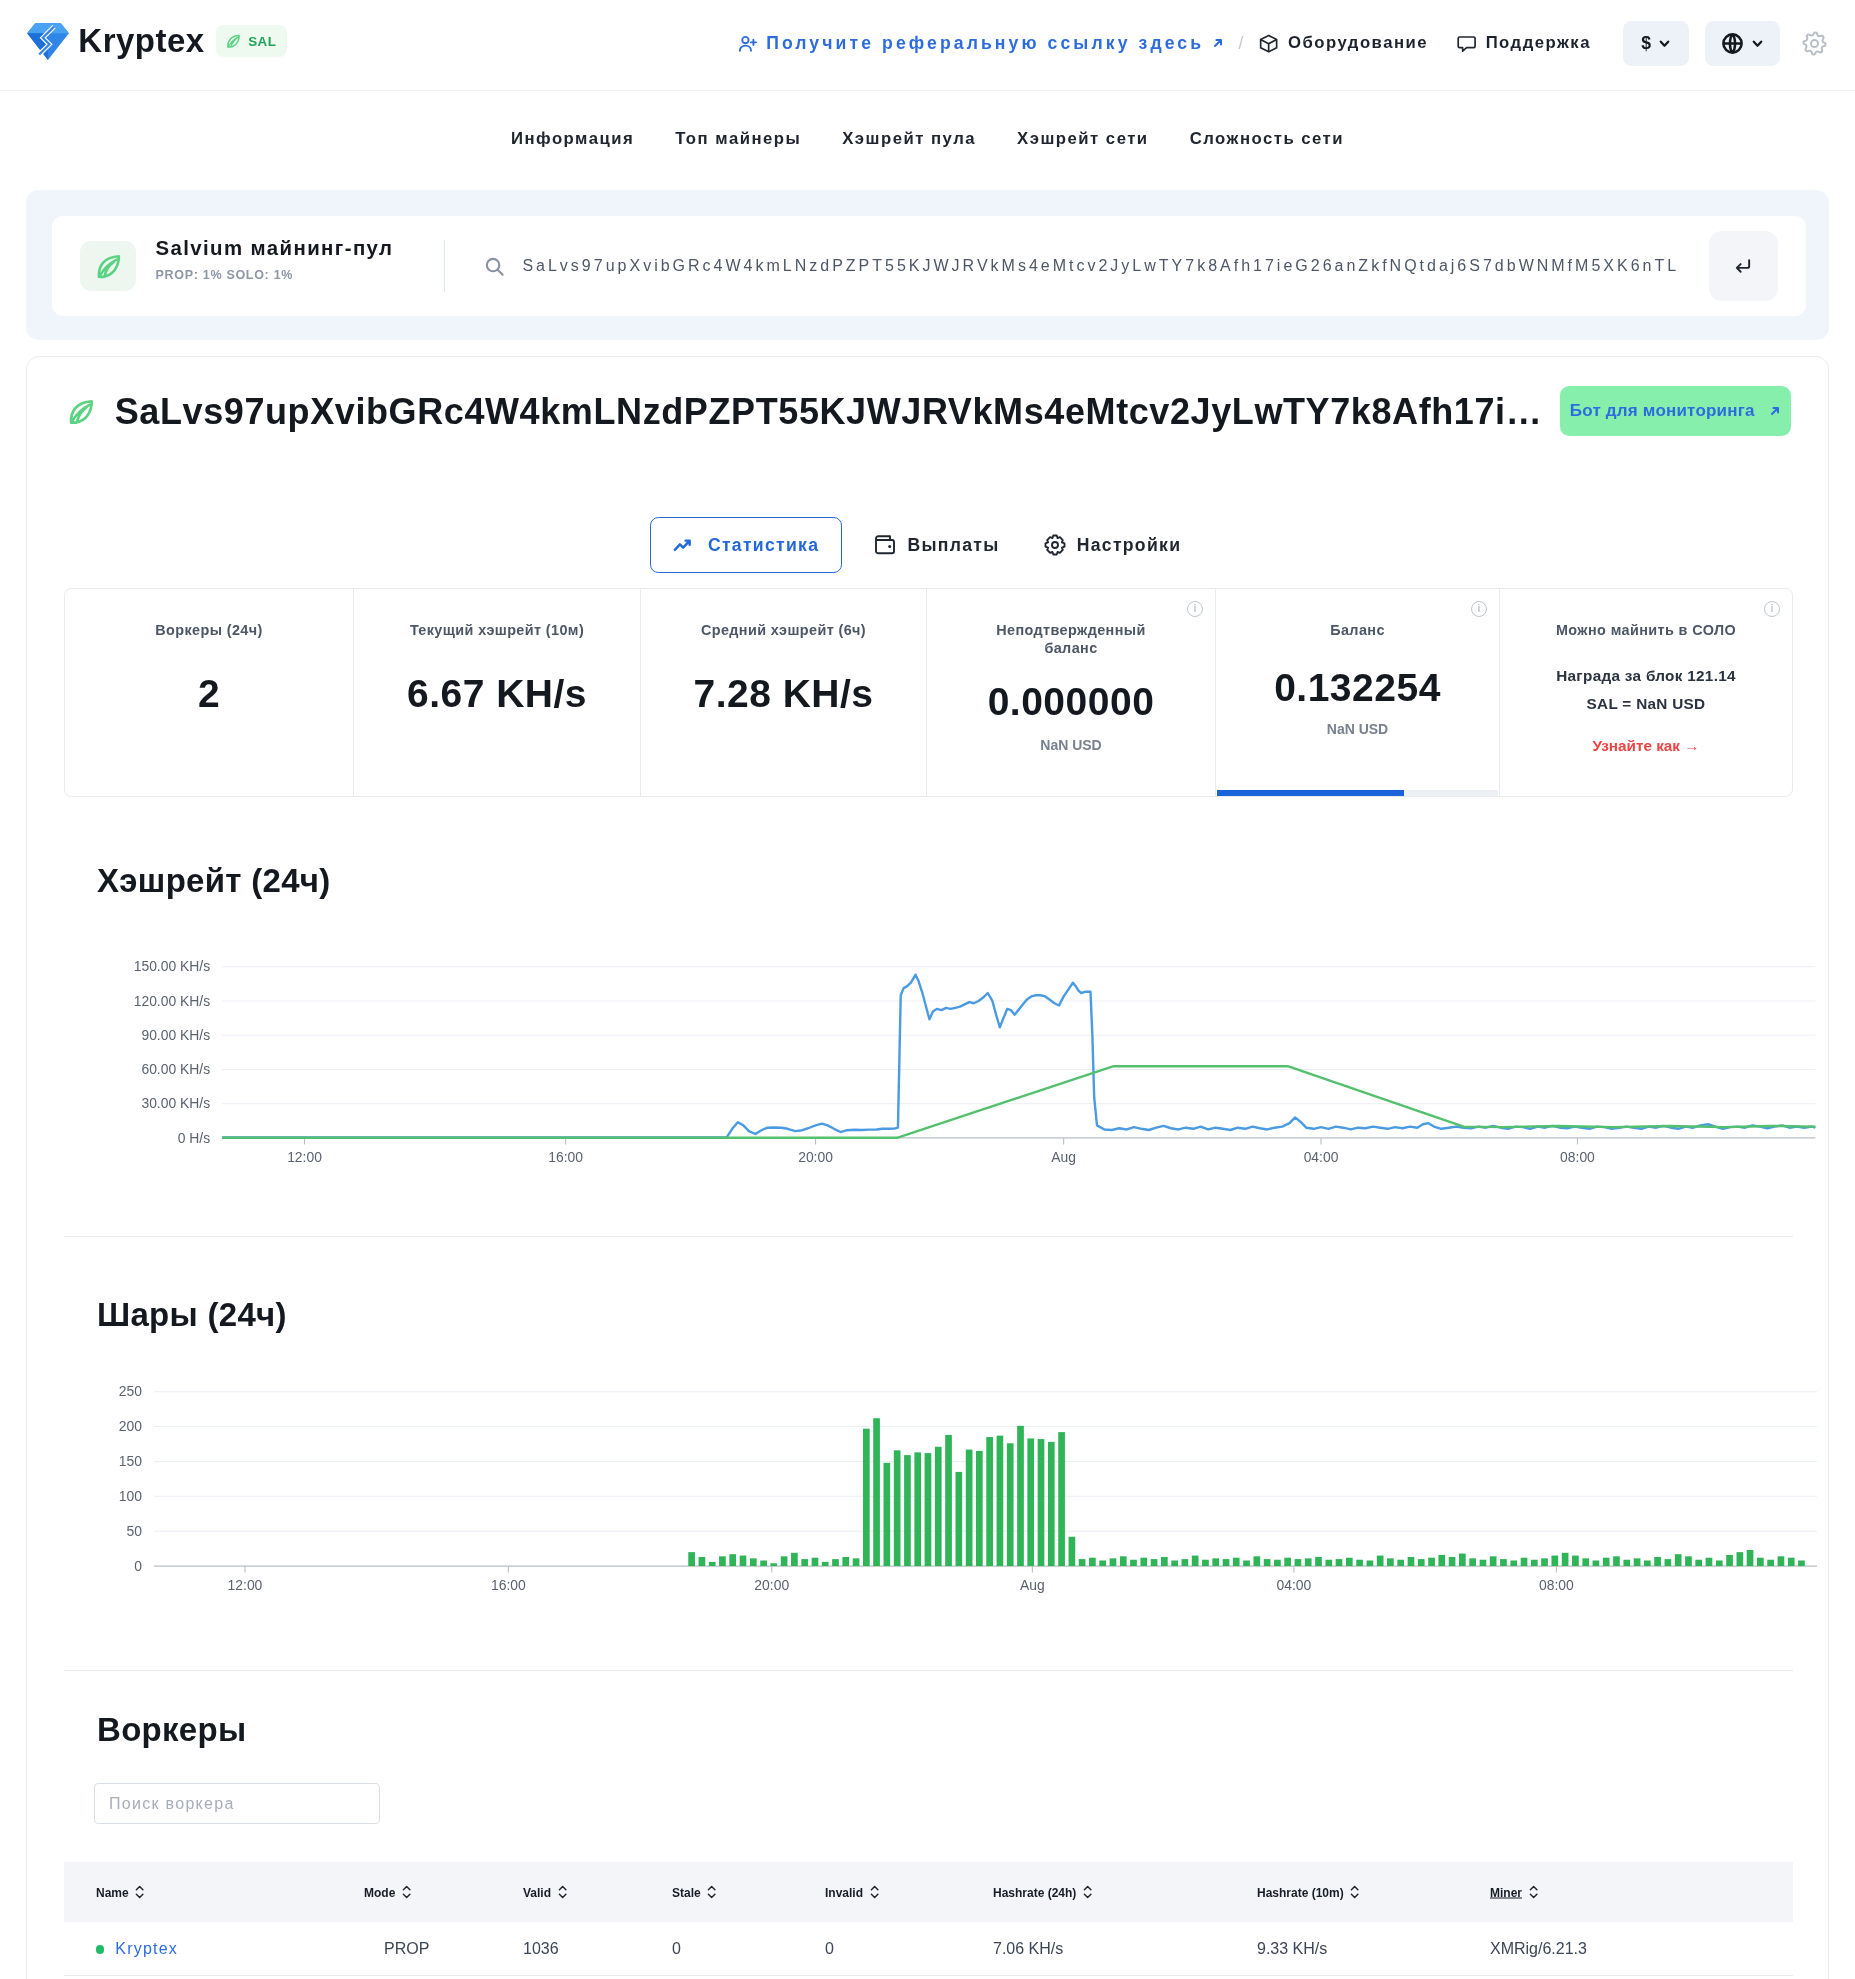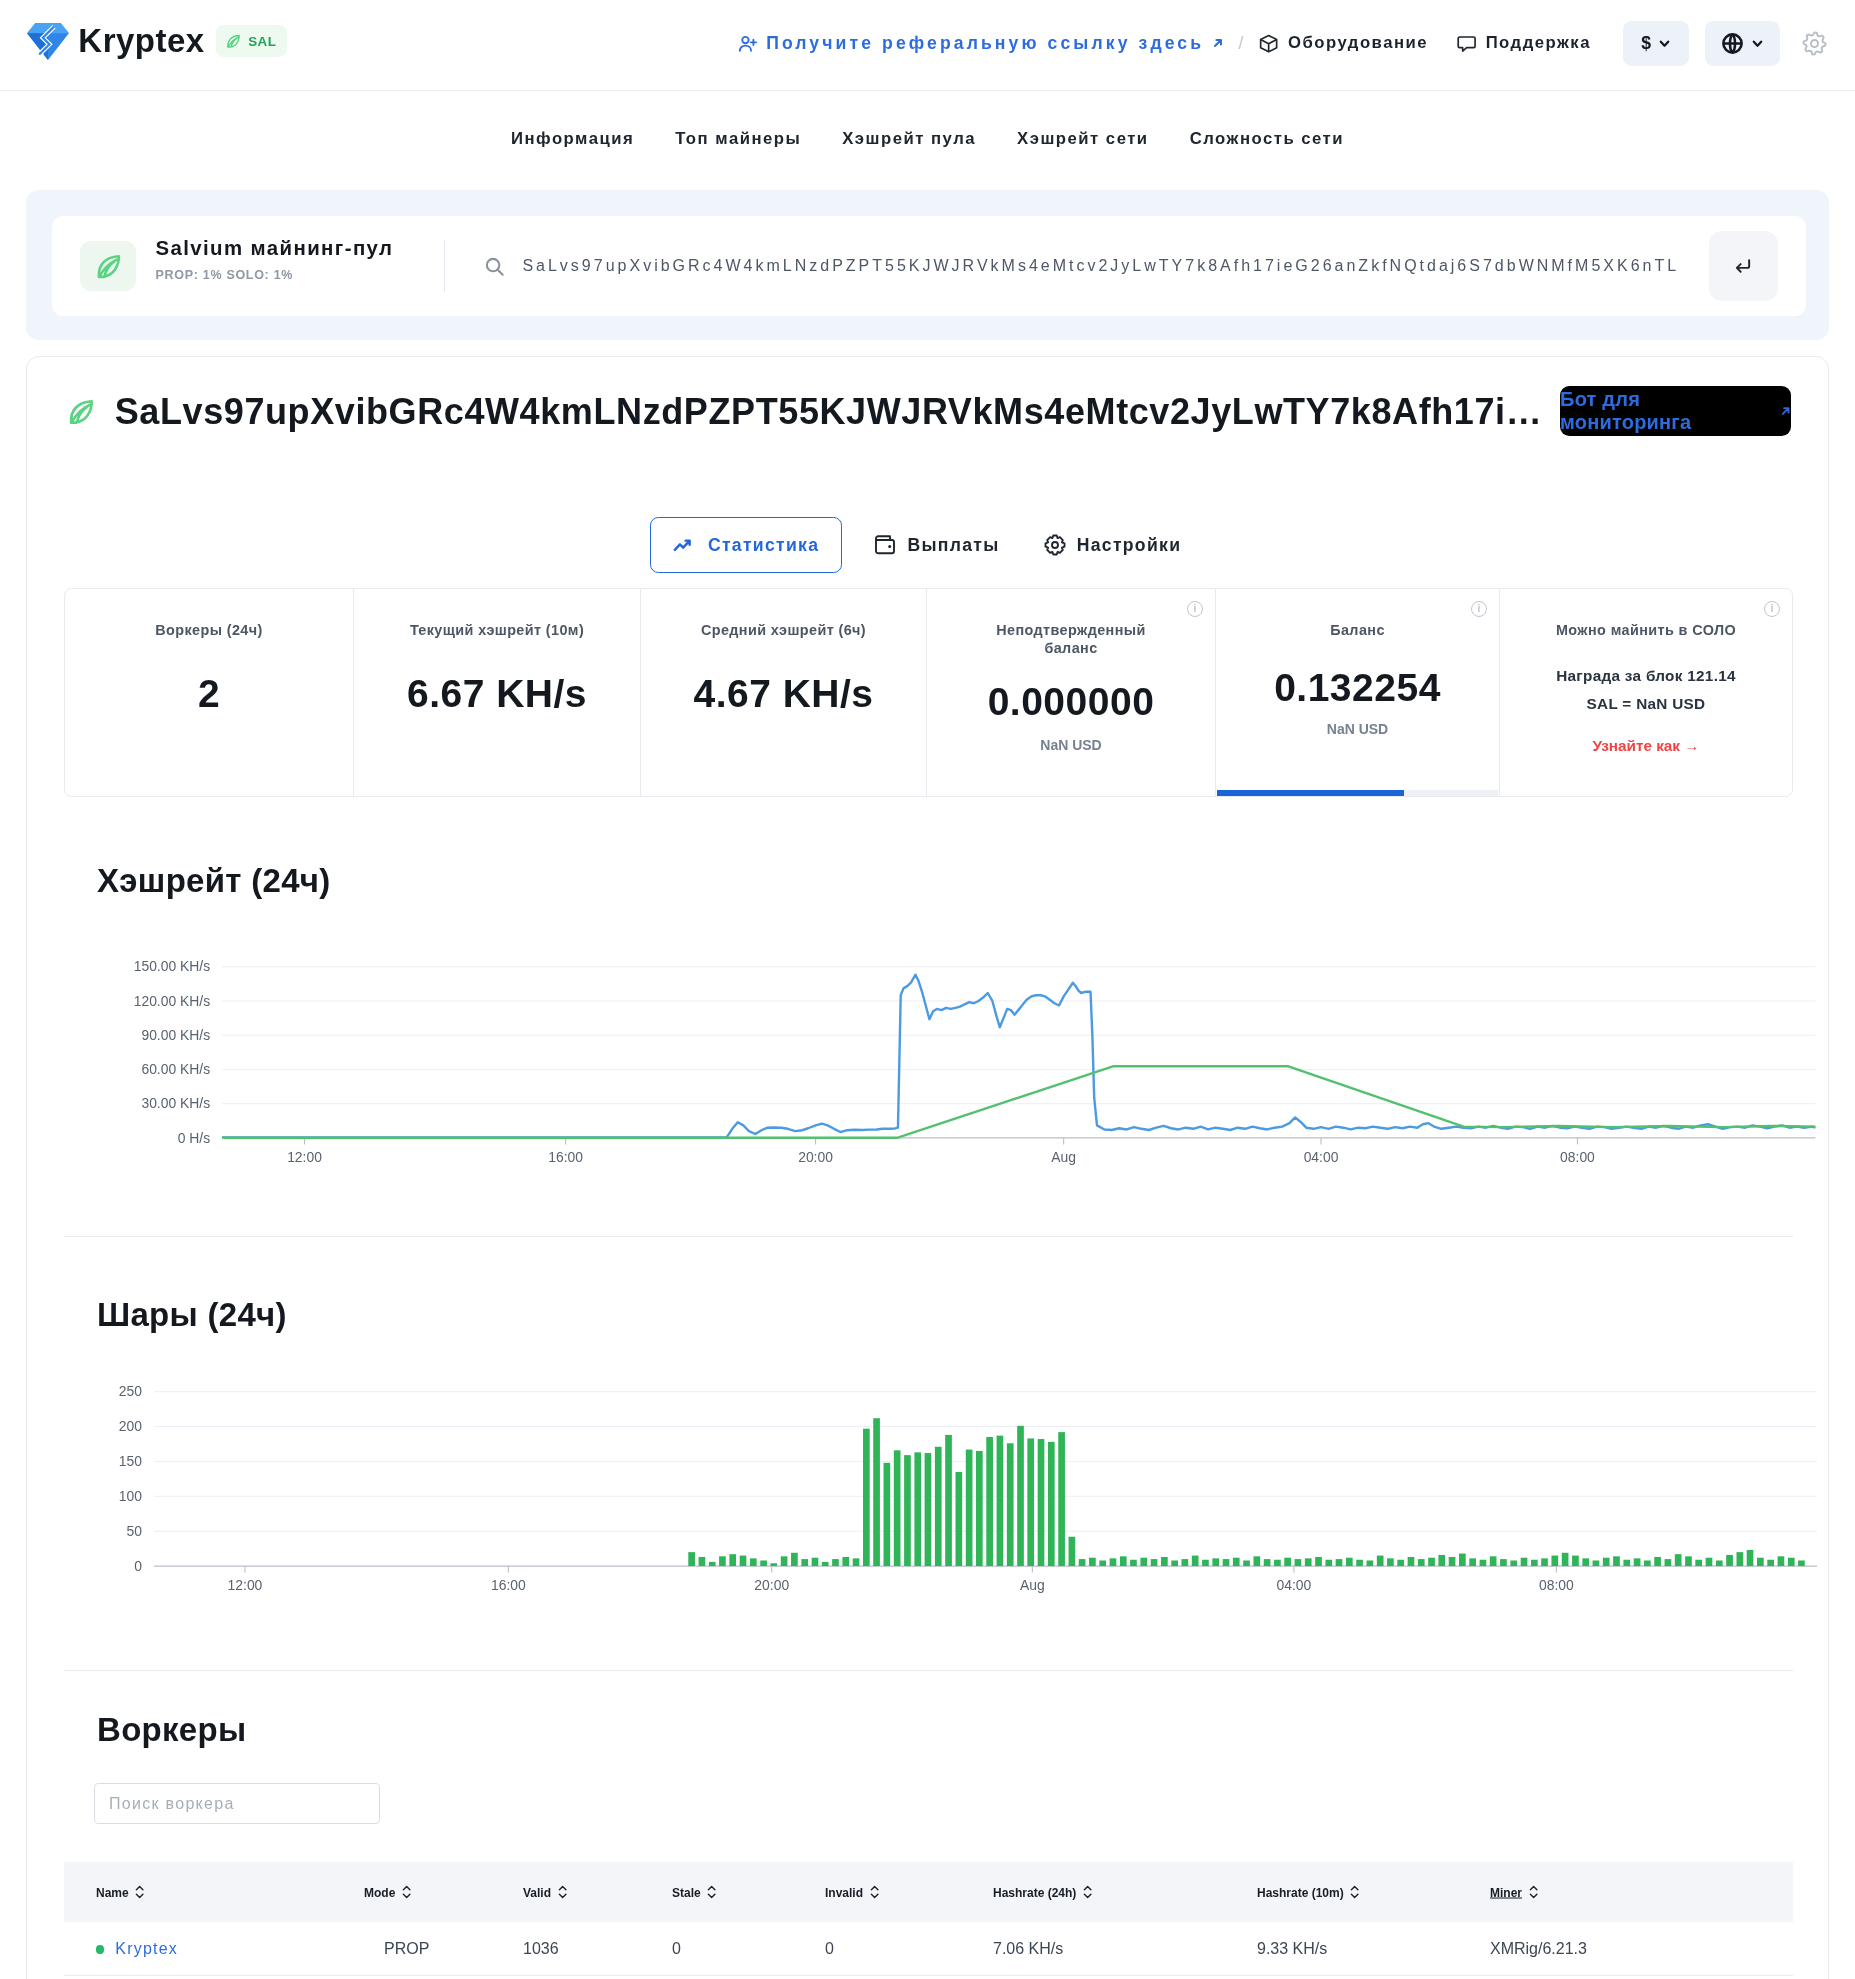--- a/index.html
+++ b/index.html
@@ -28,21 +28,21 @@
 #poolmeta .t1 { font-size:20.4px; font-weight:bold; color:#14181f; letter-spacing:1.4px; line-height:28px; }
 #poolmeta .t2 { font-size:12.5px; color:#8d97a5; font-weight:bold; margin-top:6.5px; letter-spacing:0.7px; }
 #vdiv { width:0.9px; height:52px; background:#e3e7ee; margin-left:0; }
 #addr { margin-left:39px; display:flex; align-items:center; gap:16px; flex:1; min-width:0; overflow:hidden; }
 #addr .txt { font-size:16px; color:#4d5766; letter-spacing:3px; white-space:nowrap; }
 #gobtn { width:69px; height:70px; background:#f3f5f8; border-radius:13px; margin-right:28px; display:flex; align-items:center; justify-content:center; font-size:20.4px; color:#20262f; }
 
 #card { top:356px; left:26px; width:1803px; height:1660px; border:0.9px solid #e8eaf0; border-radius:13px; background:#fff; }
 #title-row { top:29px; left:37px; width:1729px; height:52px; display:flex; align-items:center; }
 #title { font-size:36px; font-weight:bold; color:#14181f; letter-spacing:0.6px; white-space:nowrap; overflow:hidden; text-overflow:ellipsis; max-width:1436px; margin-left:16.7px; }
-#botbtn { position:absolute; right:1.9px; top:0; height:50px; width:231px; background:#000000; border-radius:9.3px; display:flex; align-items:center; gap:7.4px; color:#2d6cdf; font-size:20px; font-weight:bold; letter-spacing:0.2px; }
+#botbtn { position:absolute; right:1.9px; top:0; height:50px; width:231px; background:#86efac; border-radius:9.3px; display:flex; align-items:center; justify-content:center; gap:7.4px; color:#2d6cdf; font-size:17px; font-weight:bold; letter-spacing:0.2px; }
 
 #tabs { top:160px; left:-13px; width:1803px; display:flex; justify-content:center; align-items:center; gap:31px; }
 .tab { display:flex; align-items:center; gap:10.2px; font-size:17.6px; font-weight:bold; color:#20262f; letter-spacing:1.3px; }
 #tab1 { border:1.9px solid #2268d9; color:#2268d9; border-radius:8.3px; height:56px; padding:0 22px; }
 
 #stats { top:231px; left:37px; width:1729px; height:209px; border:0.9px solid #e8eaf0; border-radius:7.4px; display:flex; }
 .scell { border-left:0.9px solid #e8eaf0; position:relative; text-align:center; padding-top:33px; }
 .scell:nth-child(1){width:288px;} .scell:nth-child(2){width:287px;} .scell:nth-child(3){width:286px;} .scell:nth-child(4){width:289px;} .scell:nth-child(5){width:284px;} .scell:nth-child(6){flex:1;}
 .scell:first-child { border-left:none; }
 .scell .lbl { font-size:14.4px; font-weight:bold; color:#4c5665; line-height:17.6px; letter-spacing:0.4px; }
@@ -210,21 +210,21 @@
     <div class="scell">
       <div class="lbl">Воркеры (24ч)</div>
       <div class="val">2</div>
     </div>
     <div class="scell">
       <div class="lbl">Текущий хэшрейт (10м)</div>
       <div class="val">6.67 KH/s</div>
     </div>
     <div class="scell">
       <div class="lbl">Средний хэшрейт (6ч)</div>
-      <div class="val">4.67 KH/s</div>
+      <div class="val">7.28 KH/s</div>
     </div>
     <div class="scell">
       <div class="info">i</div>
       <div class="lbl">Неподтвержденный<br>баланс</div>
       <div class="val" style="margin-top:23px;">0.000000</div>
       <div class="sub">NaN USD</div>
     </div>
     <div class="scell" id="balcell">
       <div class="info">i</div>
       <div class="lbl">Баланс</div>

